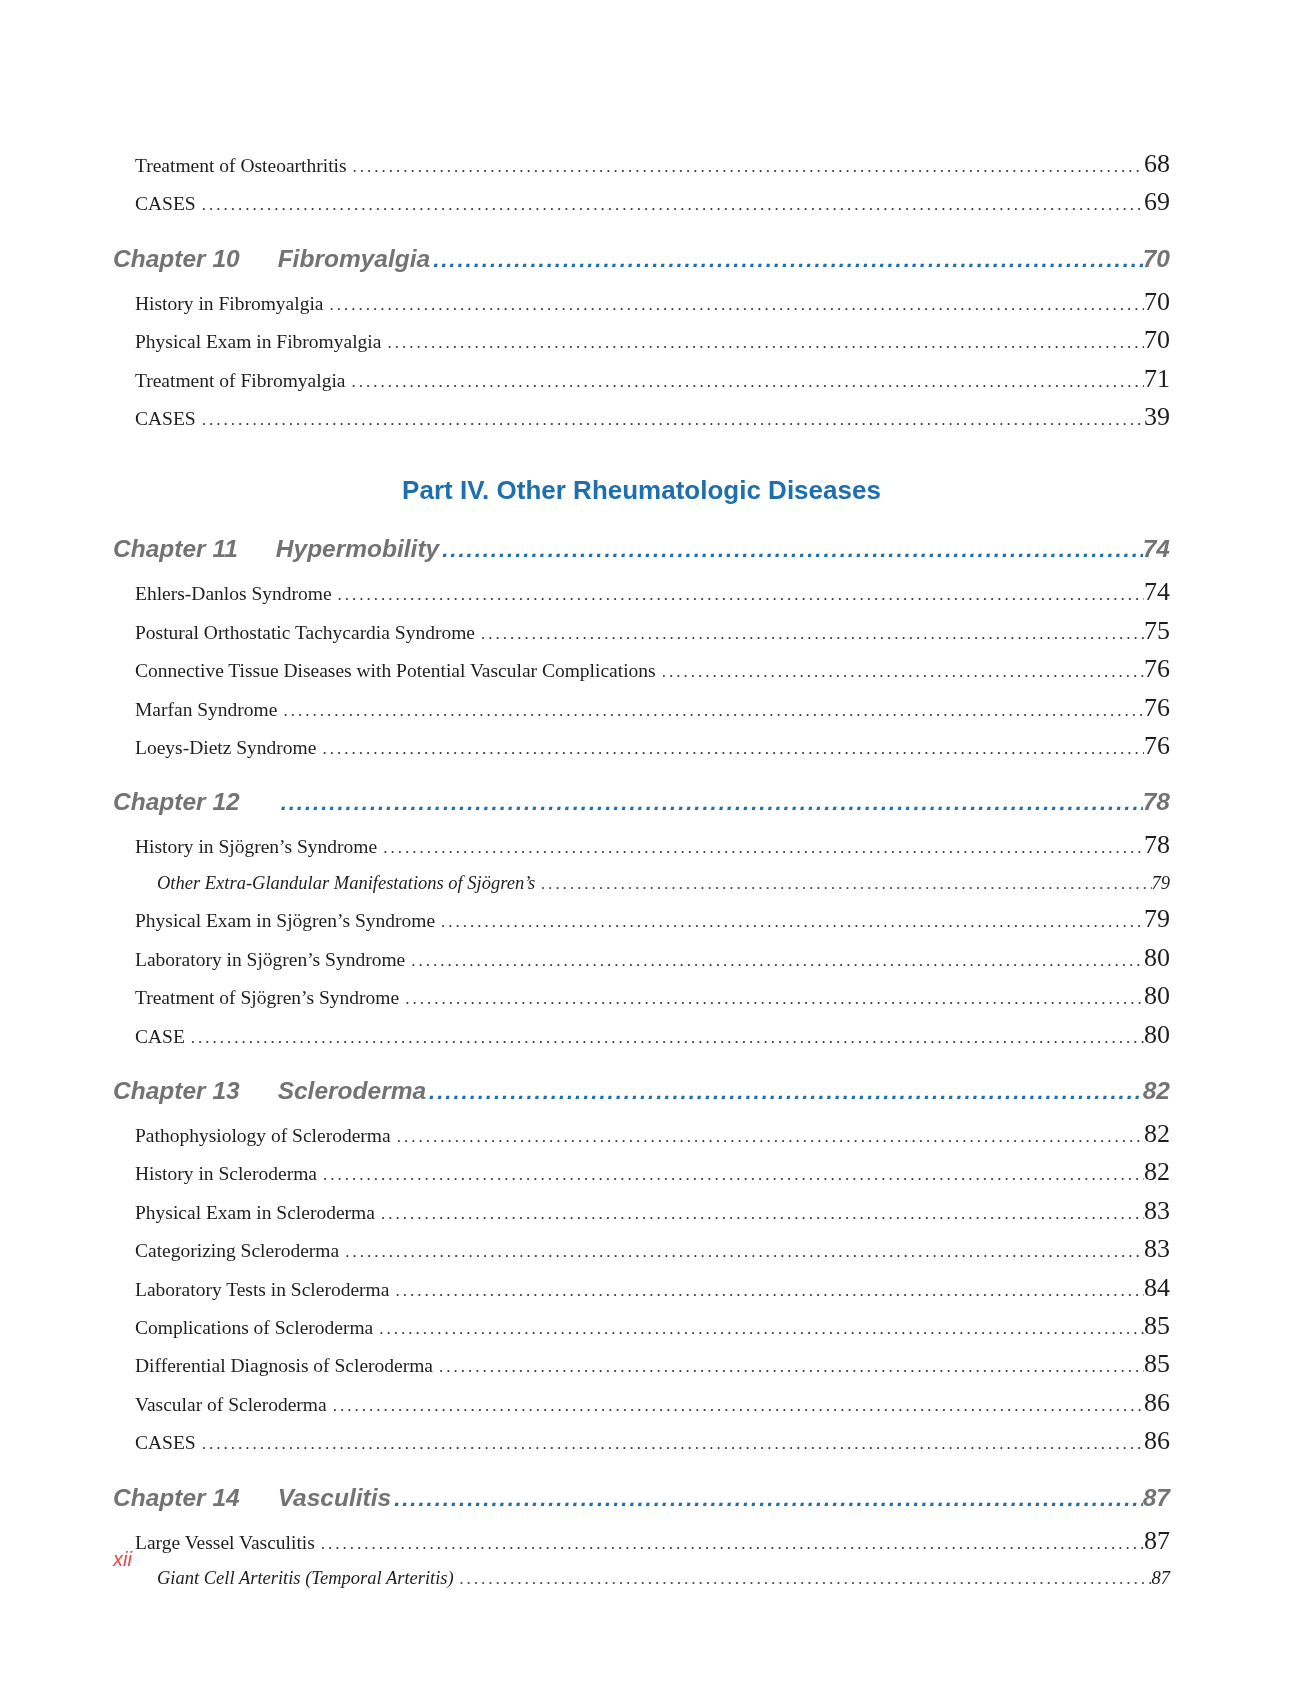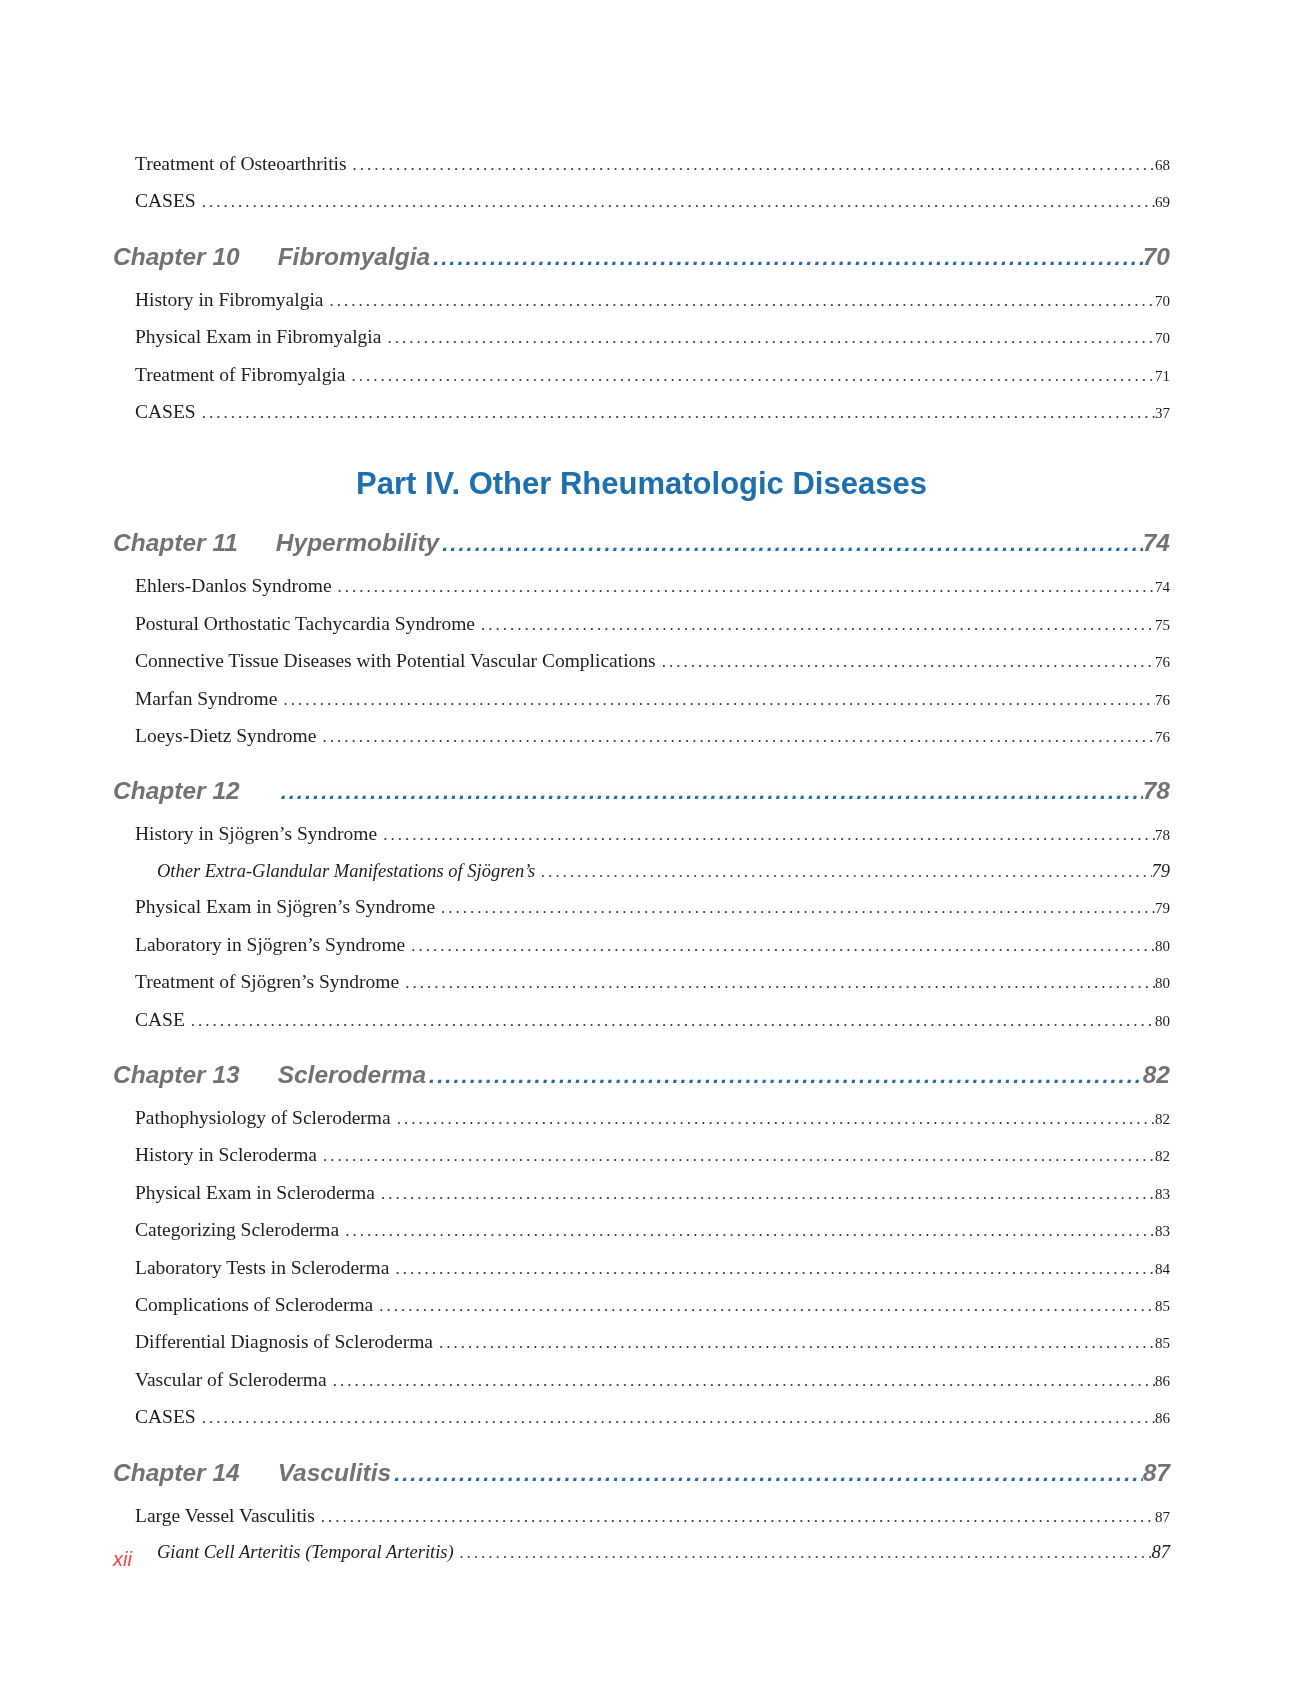--- a/index.html
+++ b/index.html
@@ -48,21 +48,21 @@
     content: "..................................................................................................................................................................................................................................................................................";
     font-size: 17px;
     letter-spacing: 3px;
     color: #3a3636;
     font-style: normal;
   }
   .row.entry.lvl2 .leader::after {
     font-style: italic;
     color: #4a4646;
   }
-  .pg { font-size: 15px; }
+  .pg { font-size: 26px; }
   .row.entry.lvl2 .pg { font-style: italic; font-size: 18.5px; }
 
   
   .row.chapter {
     margin-top: 12px;
     line-height: 48px;
     font-family: "Liberation Sans", sans-serif;
     font-weight: bold;
     font-style: italic;
     color: #737373;
@@ -86,21 +86,21 @@
 
   
   .part-heading {
     margin-top: 30px;
     margin-bottom: 4px;
     line-height: 46px;
     text-align: center;
     font-family: "Liberation Sans", sans-serif;
     font-weight: bold;
     color: #1e6fad;
-    font-size: 31px;
+    font-size: 26px;
   }
 
   
   .folio {
     position: absolute;
     left: 113px;
     top: 1548px;
     font-family: "Liberation Sans", sans-serif;
     font-style: italic;
     font-size: 20px;
@@ -138,21 +138,21 @@
       <span class="pg">70</span>
     </div>
     <div class="row entry lvl1">
       <span class="t">Treatment of Fibromyalgia</span>
       <span class="leader"></span>
       <span class="pg">71</span>
     </div>
     <div class="row entry lvl1">
       <span class="t">CASES</span>
       <span class="leader"></span>
-      <span class="pg">37</span>
+      <span class="pg">39</span>
     </div>
     <div class="part-heading">Part IV. Other Rheumatologic Diseases</div>
     <div class="row chapter">
       <span class="ch-label">Chapter 11</span>
       <span class="ch-title">Hypermobility</span>
       <span class="leader"></span>
       <span class="pg">74</span>
     </div>
     <div class="row entry lvl1">
       <span class="t">Ehlers-Danlos Syndrome</span>

